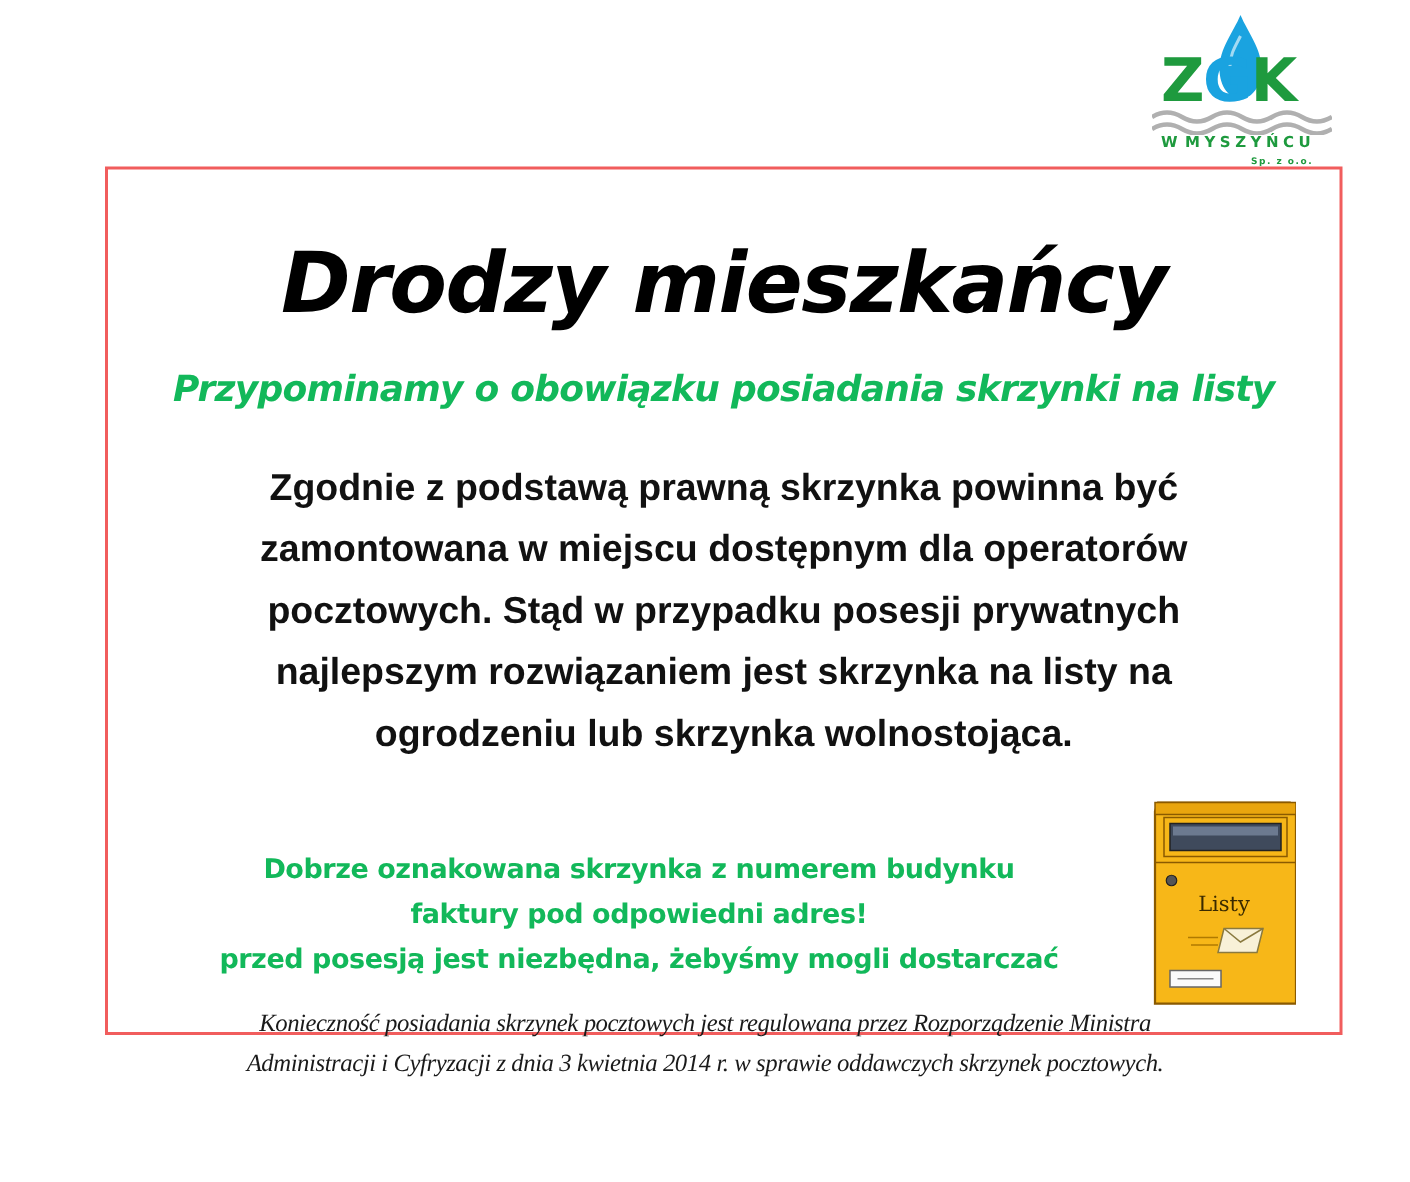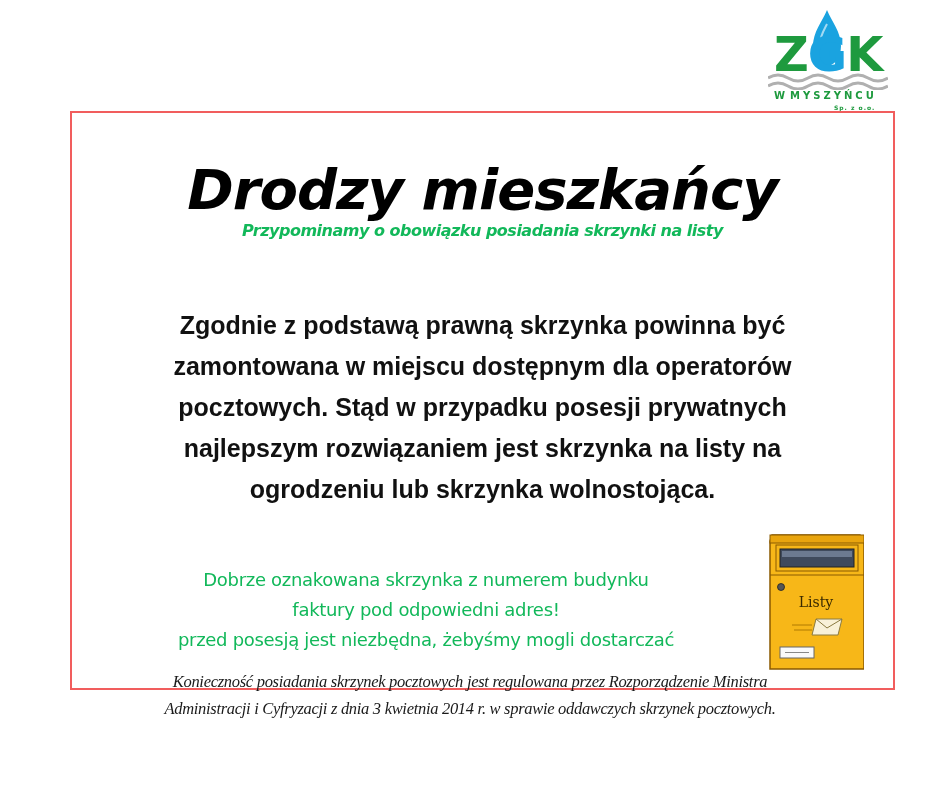--- a/index.html
+++ b/index.html
@@ -3,21 +3,21 @@
   <meta charset="utf-8">
   <style>
     html, body { margin: 0; padding: 0; }
     body {
       width: 940px; height: 788px; background: #ffffff; position: relative; overflow: hidden;
       font-family: "Liberation Sans", sans-serif;
     }
     .logo { position: absolute; left: 766px; top: 8px; width: 124px; height: 104px; }
     .logo-letters {
       position: absolute; left: 8px; top: 26px; font-family: "DejaVu Sans", sans-serif;
-      font-weight: bold; font-size: 48px; color: #1e9a3e; letter-spacing: -1px; line-height: 40px;
+      font-weight: bold; font-size: 40px; color: #1e9a3e; letter-spacing: -1px; line-height: 40px;
     }
     .logo-letters .g { color: #1aa3e0; }
     .logo-drop { position: absolute; left: 44px; top: 0px; }
     .logo-waves { position: absolute; left: 2px; top: 64px; }
     .logo-town {
       position: absolute; left: 8px; top: 82px; font-family: "DejaVu Sans", sans-serif; font-weight: bold;
       font-size: 10px; color: #1e9a3e; letter-spacing: 3px;
     }
     .logo-town .w { letter-spacing: 1px; margin-right: 4px; }
     .logo-sp {
@@ -27,32 +27,32 @@
     .frame {
       position: absolute; left: 70px; top: 111px; width: 821px; height: 575px;
       border: 2px solid #f15d5d; box-sizing: content-box;
     }
     .title {
       position: absolute; left: 0; right: 0; top: 44px; text-align: center;
       font-family: "DejaVu Sans", sans-serif; font-style: italic; font-weight: bold;
       font-size: 56px; color: #000000; letter-spacing: -1px;
     }
     .subtitle {
-      position: absolute; left: 0; right: 0; top: 108px; text-align: center;
+      position: absolute; left: 0; right: 0; top: 132px; text-align: center;
       font-family: "DejaVu Sans", sans-serif; font-style: italic; font-weight: bold;
-      font-size: 16px; color: #12b85a; letter-spacing: -0.5px;
+      font-size: 24px; color: #12b85a; letter-spacing: -0.5px;
     }
     .body-text {
       position: absolute; left: 30px; right: 30px; top: 192px; text-align: center;
       font-family: "Liberation Sans", sans-serif; font-weight: bold;
       font-size: 25px; line-height: 41px; color: #111111;
     }
     .note {
       position: absolute; left: 24px; width: 660px; top: 452px; text-align: center;
-      font-family: "DejaVu Sans", sans-serif; font-weight: normal;
+      font-family: "DejaVu Sans", sans-serif; font-weight: bold;
       font-size: 18px; line-height: 30px; color: #12b85a; letter-spacing: -0.3px;
     }
     .mailbox { position: absolute; left: 696px; top: 418px; }
     .footer {
       position: absolute; left: 0; right: 0; top: 668px; text-align: center;
       font-family: Liberation Serif, serif; font-style: italic;
       font-size: 16.5px; line-height: 27px; color: #1a1a1a; letter-spacing: -0.3px;
     }
   </style>
 </head>

